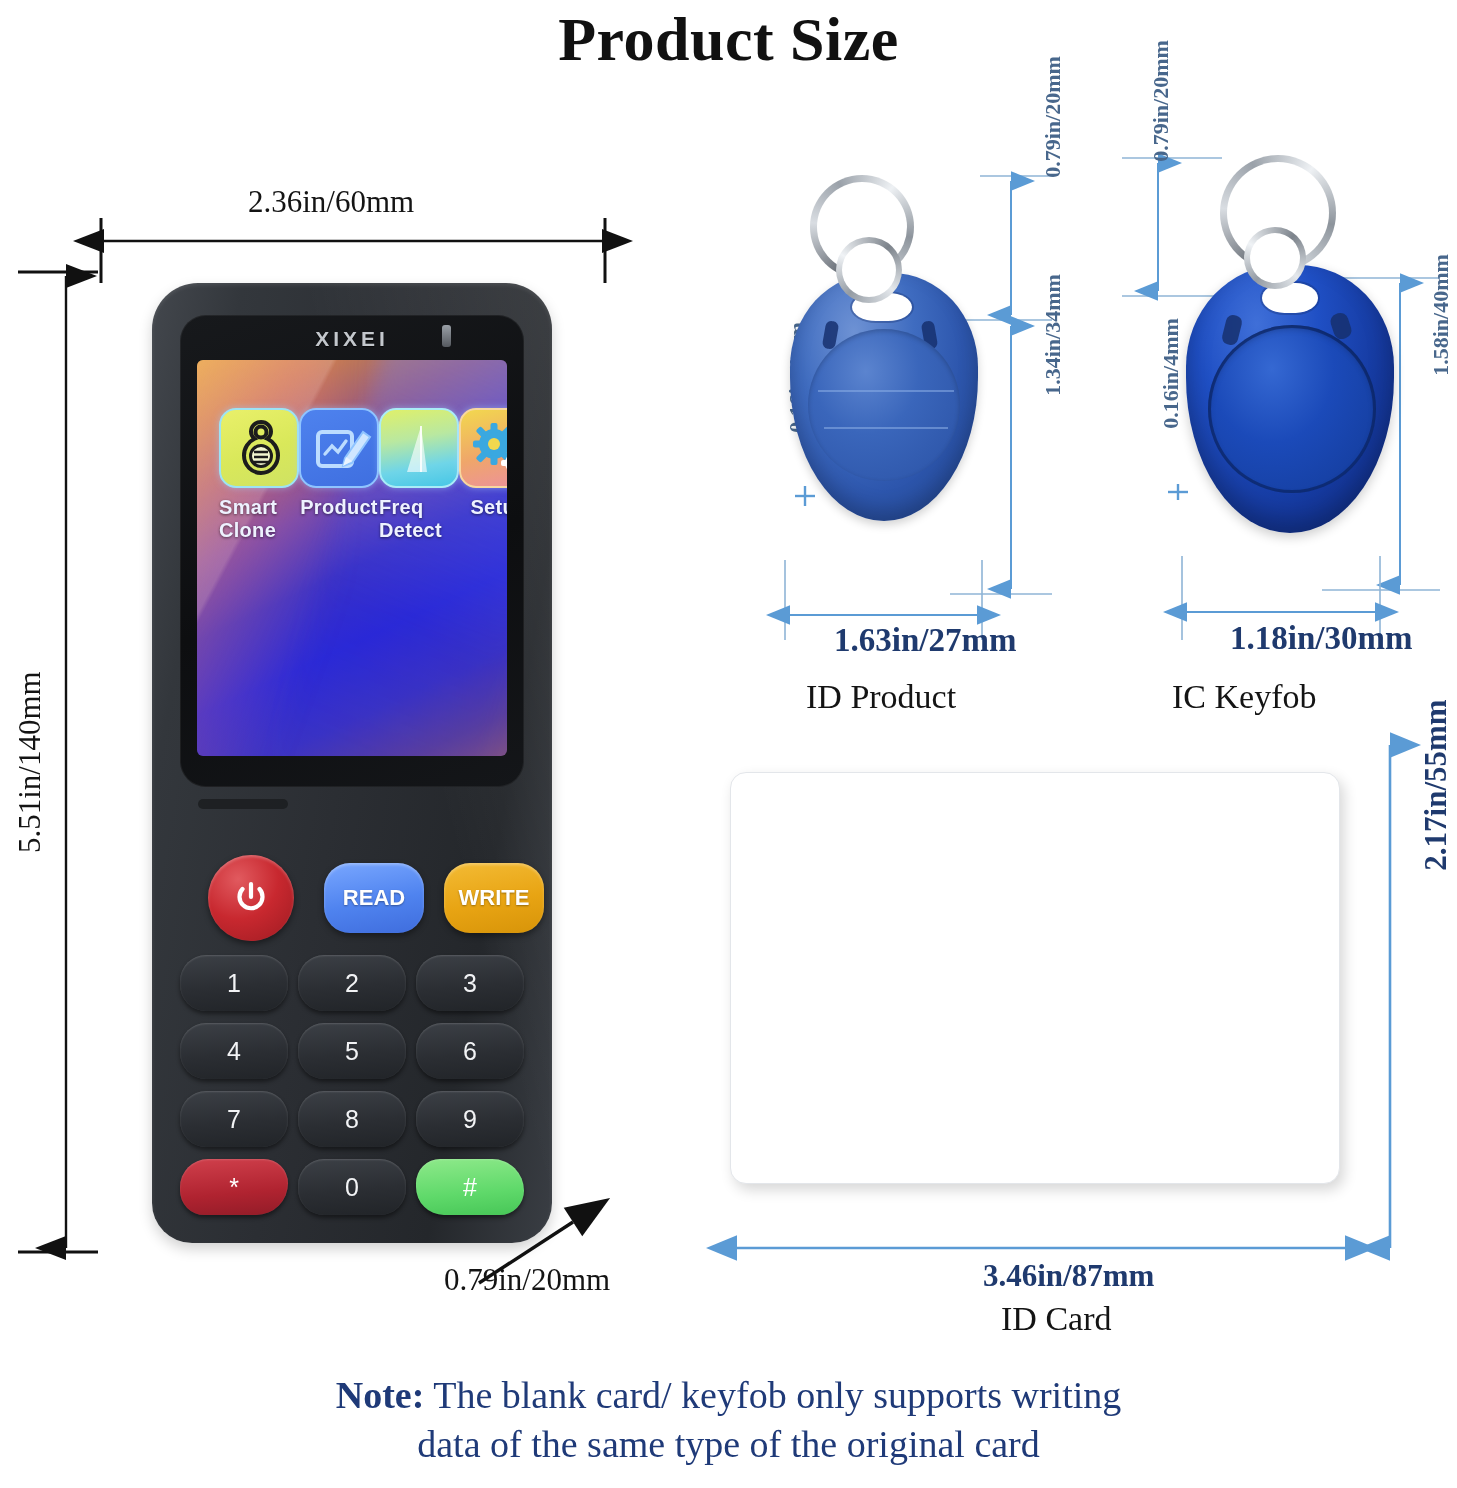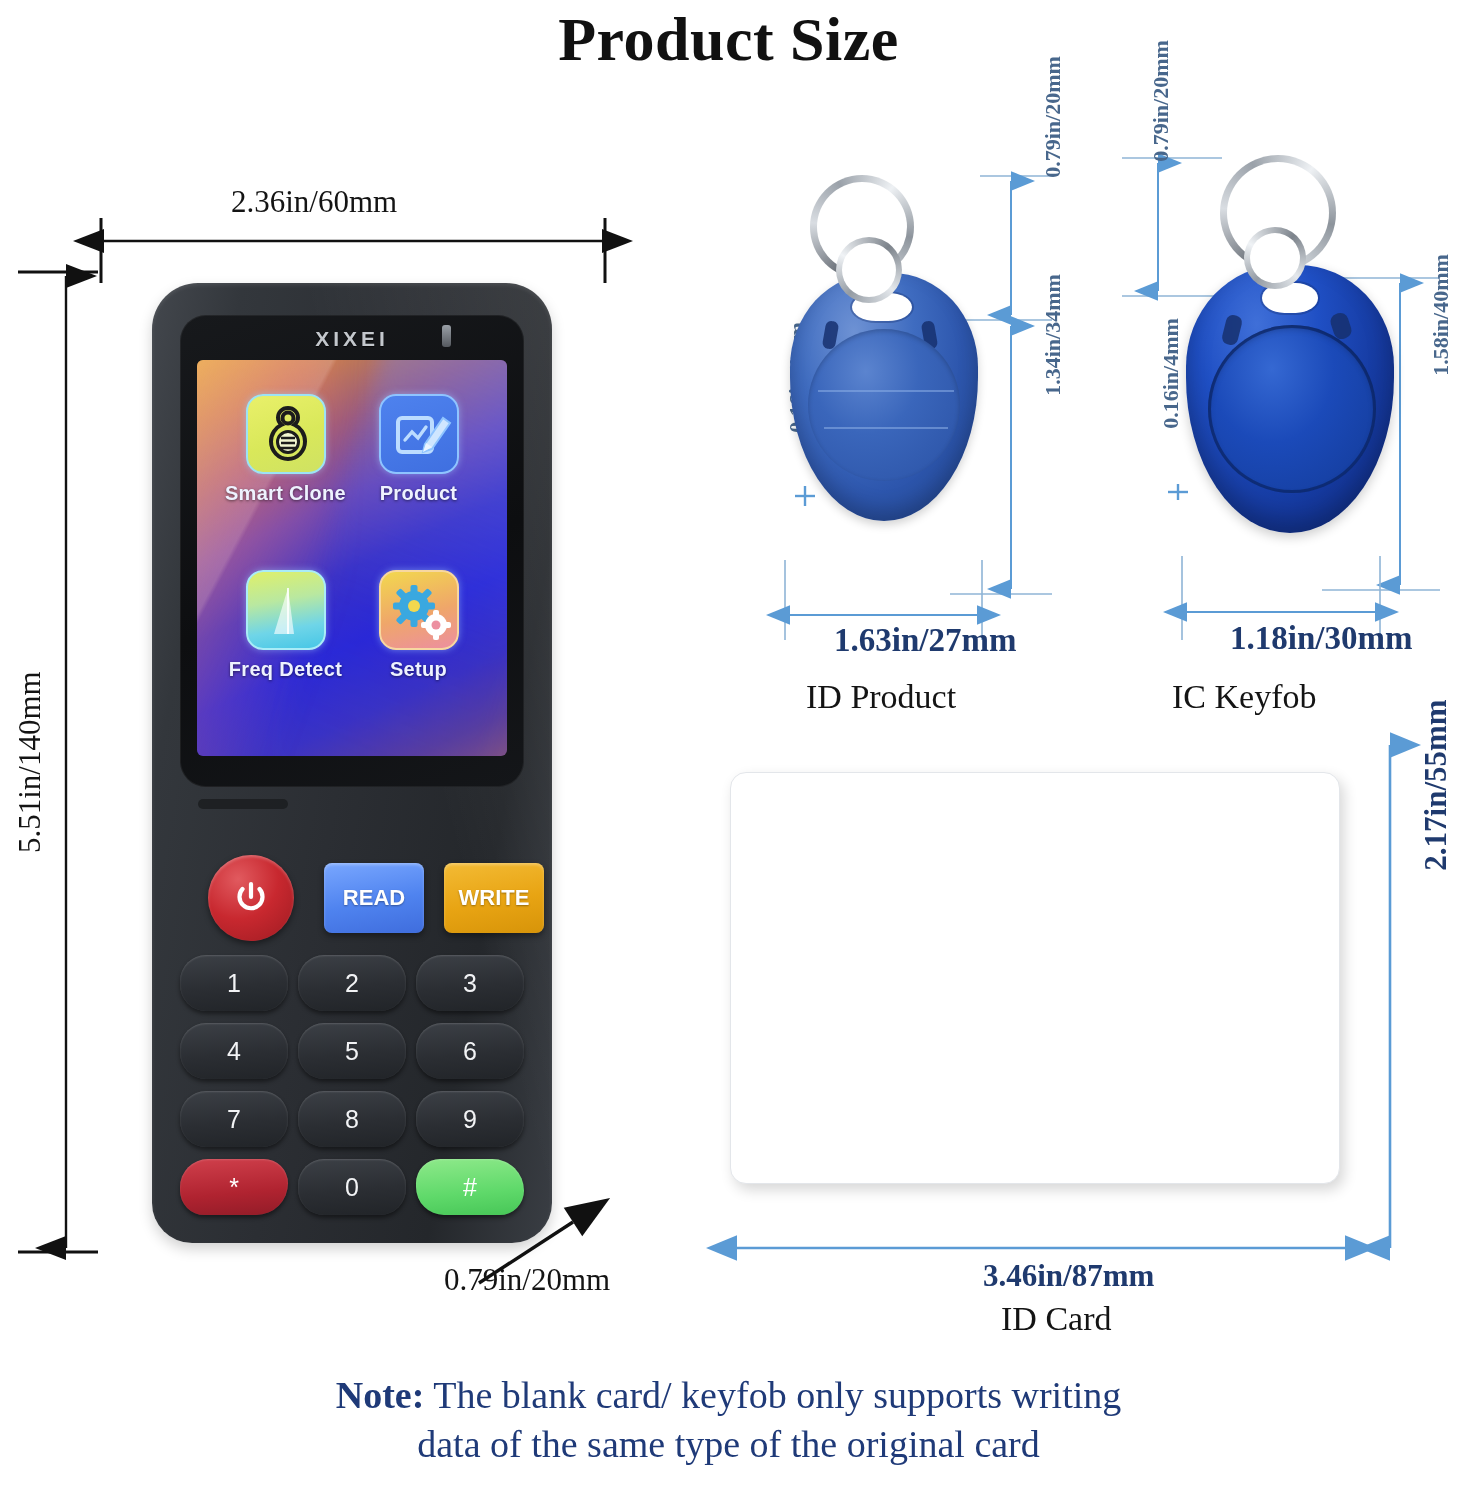--- a/index.html
+++ b/index.html
@@ -74,22 +74,22 @@
     content:""; position:absolute; left:-18%; top:-12%; width:62%; height:130%;
     background: linear-gradient(110deg, rgba(255,190,90,.55), rgba(255,120,110,.30) 45%, rgba(120,90,220,0) 78%);
     filter: blur(16px);
   }
   .lcd::after{
     content:""; position:absolute; right:-10%; top:-10%; width:70%; height:125%;
     background: linear-gradient(200deg, rgba(120,150,255,.40), rgba(30,25,200,.10) 60%, rgba(0,0,0,0) 100%);
     transform: skewX(-16deg);
     filter: blur(10px);
   }
-  .lcd-grid { position:absolute; inset:0; padding: 34px 22px 10px; display:grid;
-    grid-template-columns: 1fr 1fr; grid-template-rows: 1fr 1fr; z-index:3; }
+  .lcd-grid { position:absolute; inset:0; padding: 48px 22px 10px; display:grid;
+    grid-template-columns: 1fr 1fr 1fr 1fr; grid-template-rows: 1fr 1fr; z-index:3; }
   .app { display:flex; flex-direction:column; align-items:center; justify-content:flex-start; }
   .app-ico { width: 80px; height: 80px; border-radius: 17px; position: relative;
     box-shadow: 0 0 7px rgba(160,200,255,.55); }
   .app-lbl { margin-top: 8px; font-family:"Liberation Sans",sans-serif;
     font-size: 20px; font-weight: bold; color:#eef2ff;
     text-shadow: 0 1px 3px rgba(0,0,0,.55); letter-spacing:.3px; }
   .ico-clone { background: linear-gradient(160deg,#e9f06a 0%, #d9e85a 55%, #cfe263 100%);
     border: 2px solid #9ce3f5; }
   .ico-adv   { background: linear-gradient(160deg,#4e82ee 0%, #3f6fe0 100%);
     border: 2px solid #8fc4ff; }
@@ -103,21 +103,21 @@
     border-radius:5px; background:#1b1d20; opacity:.85; }
 
   
   .btn-power {
     position:absolute; left:56px; top:572px; width:86px; height:86px; border-radius:50%;
     background: radial-gradient(circle at 35% 28%, #e15a5f 0%, #c8282f 48%, #9d1b22 100%);
     box-shadow: 0 3px 6px rgba(0,0,0,.45), inset 0 2px 3px rgba(255,255,255,.25);
     display:flex; align-items:center; justify-content:center;
   }
   .btn-read, .btn-write {
-    position:absolute; top:580px; width:100px; height:70px; border-radius:8px;
+    position:absolute; top:580px; width:100px; height:70px; border-radius:26px;
     display:flex; align-items:center; justify-content:center;
     font-family:"Liberation Sans",sans-serif; font-size:22px; font-weight:bold;
     color:#ffffff; text-shadow:0 1px 2px rgba(0,0,0,.35);
     box-shadow: 0 3px 6px rgba(0,0,0,.4), inset 0 2px 3px rgba(255,255,255,.28);
   }
   .btn-read  { left:172px; background: linear-gradient(170deg,#79a7ff 0%, #4f83ef 55%, #3f6ddd 100%); }
   .btn-write { left:292px; background: linear-gradient(170deg,#f3bb35 0%, #e8a413 55%, #d79409 100%); }
 
   
   .keypad { position:absolute; left:28px; top:672px; width:344px;
@@ -338,21 +338,21 @@
     <line x1="104" y1="241" x2="602" y2="241" stroke="#111" stroke-width="2.4" marker-start="url(#bkL)" marker-end="url(#bkR)"></line>
 
     <line x1="18" y1="272" x2="98" y2="272" stroke="#111" stroke-width="3"></line>
     <line x1="18" y1="1252" x2="98" y2="1252" stroke="#111" stroke-width="3"></line>
 
     <line x1="66" y1="276" x2="66" y2="1248" stroke="#111" stroke-width="2.4" marker-start="url(#bkU)" marker-end="url(#bkD)"></line>
 
     <line x1="479" y1="1283" x2="573" y2="1222" stroke="#111" stroke-width="3.4" marker-end="url(#bkR)"></line>
   </svg>
 
-  <div class="abs dim-black" style="left:231px; top:184px;">2.36in/60mm</div>
+  <div class="abs dim-black" style="left:248px; top:184px;">2.36in/60mm</div>
 
   <div class="abs" style="left:-60px; top:745px; width:180px; text-align:center;">
     <div class="dim-black rot90">5.51in/140mm</div>
   </div>
 
   <div class="abs dim-black" style="left:444px; top:1262px;">0.79in/20mm</div>
 
   <div class="abs" style="left:780px; top:175px; width:220px; height:420px;">
     <div class="fob-ring" style="left:30px; top:0px; width:104px; height:104px;"></div>
     <div class="fob-ring-small" style="left:56px; top:62px; width:66px; height:66px; z-index:4;"></div>

